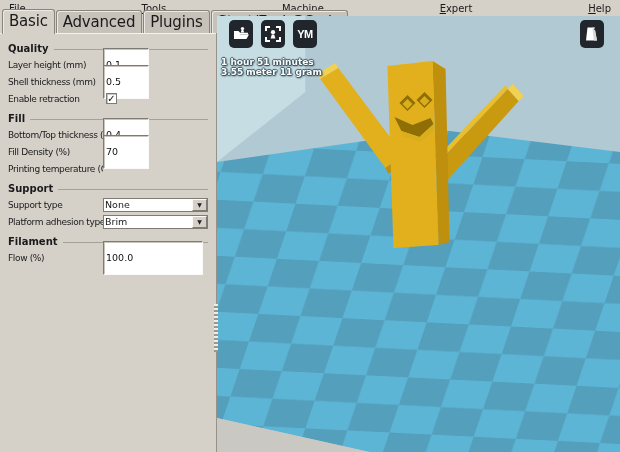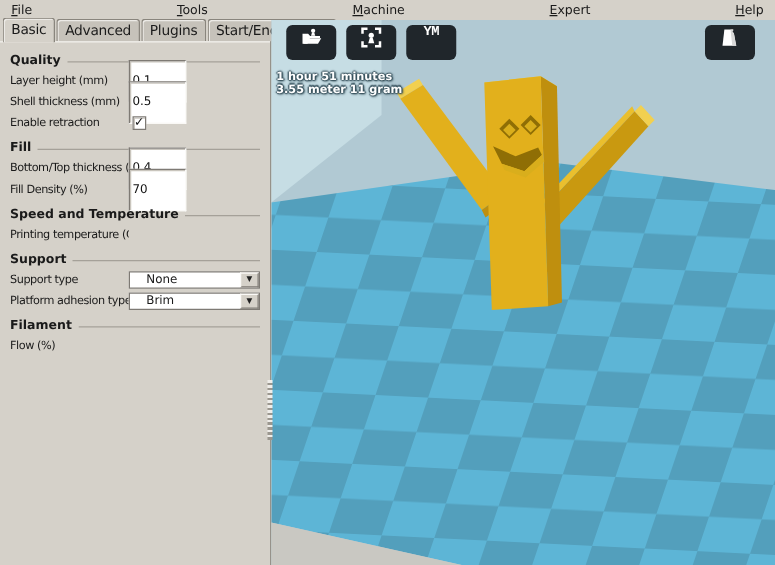--- a/index.html
+++ b/index.html
@@ -12,60 +12,60 @@
   
   .menubar { height:16px; display:flex; align-items:center; padding:1px 2px 0 2px; background:#d5d1c9;justify-content:space-between; }
   .menu-item { font-size:10px; padding:1px 7px; white-space:nowrap; }
   .menu-item::first-letter { text-decoration:underline; }
   
   .main { display:flex; height:436px; }
   .left-panel { width:217px; flex:none; background:#d5d1c9; position:relative; border-right:1px solid #96928a; }
   
   .tabbar { display:flex; align-items:flex-end; height:17px; padding-left:2px; }
   .tab {
-    font-size:11px; letter-spacing:-0.2px; padding:2px 6px; margin-right:1px;
+    font-size:15px; letter-spacing:-0.2px; padding:2px 6px; margin-right:1px;
     background:#c6c2ba; border:1px solid #89857d; border-bottom:none;
     border-radius:3px 3px 0 0; box-shadow:inset 1px 1px 0 #eceae6; white-space:nowrap;
   }
   .tab.active { background:#d5d1c9; position:relative; top:1px; padding-bottom:4px; z-index:2; }
   .panel-content { border-top:1px solid #f4f2ee; padding:2px 8px 0 8px; position:relative; z-index:1; }
   .section-title { display:flex; align-items:center; gap:5px; font-size:10px; font-weight:bold; margin:7px 0 3px 0; white-space:nowrap; }
   .section-title::after { content:""; flex:1; border-top:1px solid #a5a199; margin-top:1px; }
   .row { display:flex; align-items:center; margin:2px 0; height:15px; }
   .lbl { width:95px; flex:none; font-size:9px; letter-spacing:-0.35px; white-space:nowrap; overflow:hidden; }
   .ti {
     height:13px; background:#fff; border:1px solid #7e7a74;
     border-bottom-color:#fbfaf8; border-right-color:#fbfaf8;
     box-shadow:inset 1px 1px 0 #c9c5bd; font-family:inherit; font-size:9.5px; padding:16px 2px; color:#111;
   }
   .ti.small { width:46px; } .ti.large { width:100px; }
   .combo {
     width:108px; height:14px; background:#fff; border:1px solid #7e7a74;
-    display:flex; align-items:center; font-size:9.5px; padding-left:13px;
+    display:flex; align-items:center; font-size:9.5px; padding-left:1px;
   }
   .combo .combo-value { flex:1; overflow:hidden; white-space:nowrap; }
   .combo .arrow-btn {
     flex:none; width:15px; height:12px; background:#d5d1c9; border:1px solid;
     border-color:#fbfaf8 #7e7a74 #7e7a74 #fbfaf8; font-size:6px; line-height:10px; text-align:center; color:#222;
   }
   .cb {
     width:11px; height:11px; margin-left:3px; background:#fff; border:1px solid #7e7a74;
     box-shadow:inset 1px 1px 0 #c9c5bd; font-size:10px; line-height:9px; text-align:center; color:#111;
   }
   .sash {
     position:absolute; right:-2px; top:288px; width:4px; height:48px; z-index:5;
     background:repeating-linear-gradient(to bottom,#efede9 0 2px,#9a968e 2px 4px);
   }
   
   .viewport { flex:1; position:relative; overflow:hidden; }
   .scene { position:absolute; inset:0; width:100%; height:100%; display:block; }
   .vp-toolbar { position:absolute; left:12px; top:4px; display:flex; gap:8px; }
   .vp-btn {
-    width:40px; height:28px; border:none; padding:0; border-radius:5px;
-    background:#20262b; display:flex; justify-content:center; cursor:pointer;font-family:Liberation Mono, monospace;
+    width:24px; height:28px; border:none; padding:0; border-radius:5px;
+    background:#20262b; display:flex; align-items:center; justify-content:center; cursor:pointer;
   }
   .vp-btn svg { display:block; }
   .ym-label { color:#fff; font-weight:bold; font-size:11px; letter-spacing:-0.5px; }
   .viewmode-btn { position:absolute; right:16px; top:4px; }
   .hud {
     position:absolute; left:4px; top:41px; width:116px; text-align:left;
     font-size:9px; font-weight:bold; line-height:10px; color:#fff; pointer-events:none;
     text-shadow:0 1px 1px #39535e,0 -1px 1px #39535e,1px 0 1px #39535e,-1px 0 1px #39535e,1px 1px 2px #2c4750;
   }
 </style>
@@ -107,21 +107,20 @@
           </div>
           <div class="section-title">Fill</div>
           <div class="row">
             <span class="lbl">Bottom/Top thickness (mm)</span>
             <input class="ti small" value="0.4" style="">
           </div>
           <div class="row">
             <span class="lbl">Fill Density (%)</span>
             <input class="ti small" value="70" style="">
           </div>
-          <div class="section-title">Speed and Temperature</div>
           <div class="row">
             <span class="lbl">Printing temperature (C)</span>
           </div>
           <div class="section-title">Support</div>
           <div class="row">
             <span class="lbl">Support type</span>
             <div class="combo">
               <span class="combo-value">None</span>
               <span class="arrow-btn">▼</span>
             </div>
@@ -129,20 +128,21 @@
           <div class="row">
             <span class="lbl">Platform adhesion type</span>
             <div class="combo">
               <span class="combo-value">Brim</span>
               <span class="arrow-btn">▼</span>
             </div>
           </div>
           <div class="section-title">Filament</div>
           <div class="row">
             <span class="lbl">Flow (%)</span>
+            <input class="ti large" value="100.0" style="">
           </div>
         </div>
       <div class="sash"></div>
     </div>
 
     <div class="viewport">
 
       <svg class="scene" viewBox="0 0 402 436" preserveAspectRatio="none">
         <defs>
           <pattern id="checker" width="84" height="58" patternUnits="userSpaceOnUse" patternTransform="matrix(1,0.05,-0.32,0.95,-34,14)">

